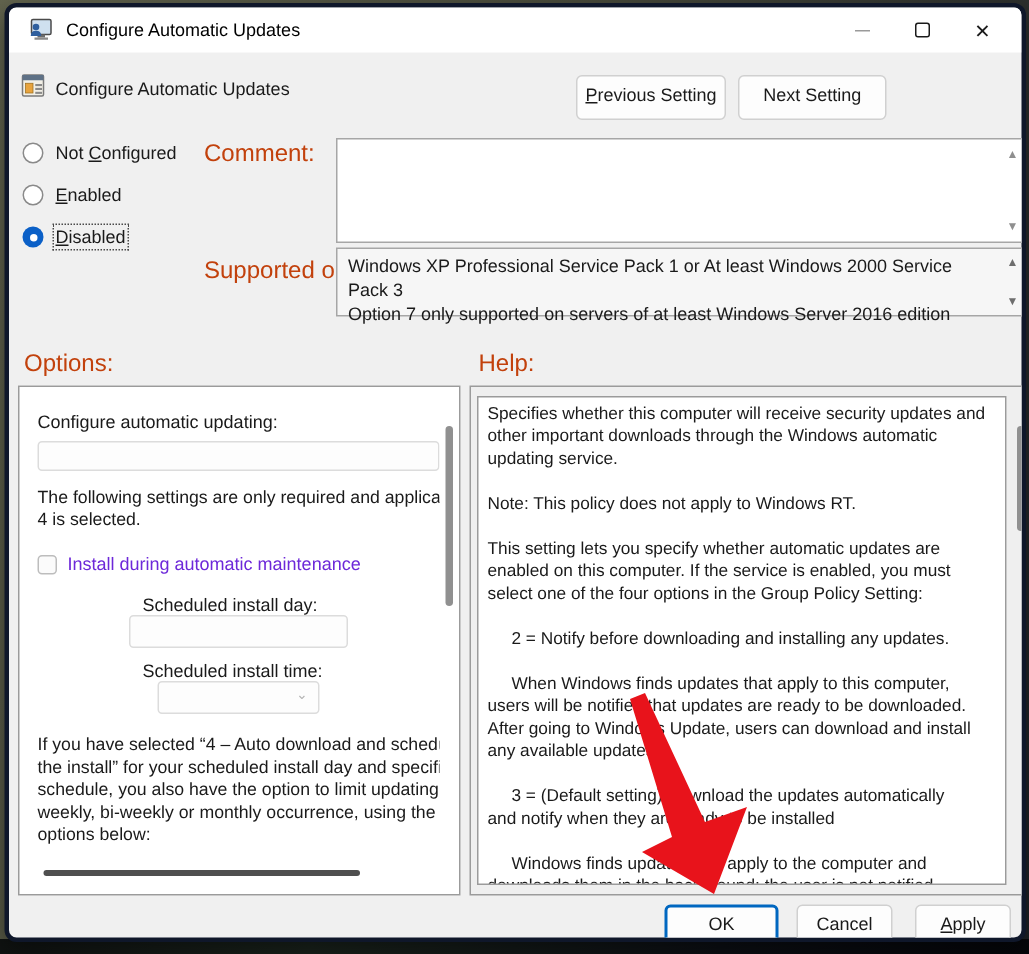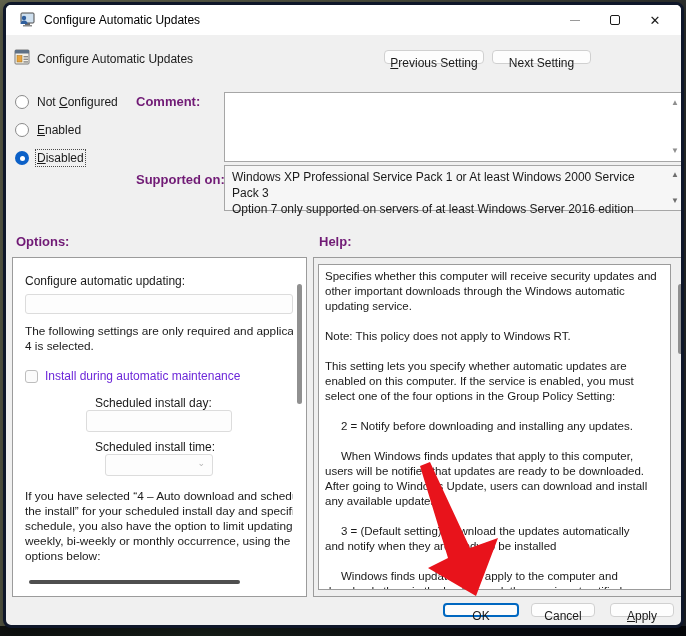--- a/index.html
+++ b/index.html
@@ -25,36 +25,36 @@
   .titlebar .title { margin-left:9px; font-size:12px; color:#000; }
   .win-controls { position:absolute; right:6px; top:0; height:30px; display:flex; }
   .win-btn { width:40px; height:30px; display:flex; align-items:center; justify-content:center; cursor:default; }
   .glyph-min { width:10px; height:1px; background:#9a9a9a; }
   .glyph-max { width:10px; height:10px; border:1px solid #1a1a1a; border-radius:2px; }
   .glyph-close { font-size:13px; color:#1a1a1a; line-height:1; }
 
   
   .hdr-icon { position:absolute; left:8px; top:44px; width:16px; height:16px; }
   .hdr-title { position:absolute; left:31px; top:47px; font-size:12px; }
-  .btn { position:absolute; height:14px; background:#fdfdfd; border:1px solid #d0d0d0;
+  .btn { position:absolute; height:30px; background:#fdfdfd; border:1px solid #d0d0d0;
     border-radius:4px; font-size:12px; text-align:center; line-height:24px; color:#1a1a1a; cursor:default; }
   .btn-prev { left:378px; top:45px; width:100px; }
   .btn-next { left:486px; top:45px; width:99px; }
 
   
   .radio-row { position:absolute; left:9px; display:flex; align-items:center; }
   .radio { width:14px; height:14px; border-radius:50%; border:1px solid #8a8a8a; background:#fff; flex:none; }
   .radio.checked { border:none; background:#0b60c7; position:relative; }
   .radio.checked::after { content:""; position:absolute; left:4.5px; top:4.5px; width:5px; height:5px;
     border-radius:50%; background:#fff; }
   .radio-label { margin-left:8px; }
   .focus-dotted { outline:1px dotted #4a4a4a; outline-offset:1px; }
   u { text-decoration:underline; }
 
-  .field-label { position:absolute; font-size:13px; color:#701a75;font-weight:bold; }
+  .field-label { position:absolute; font-size:16px; color:#c2410c; }
 
   .comment-box { position:absolute; left:218px; top:87px; width:460px; height:70px;
     background:#fff; border:1px solid #a6a6a6; }
   .supported-box { position:absolute; left:218px; top:160px; width:460px; height:46px;
     background:#f6f6f6; border:1px solid #a6a6a6; padding:3px 22px 0 7px; line-height:16px; }
   .scroll-arrow { position:absolute; right:4px; font-size:8px; line-height:8px; }
 
   
   .panel { position:absolute; top:252px; height:340px; border:1px solid #9b9b9b; background:#fff; }
   .panel-options { left:6px; width:295px; }

